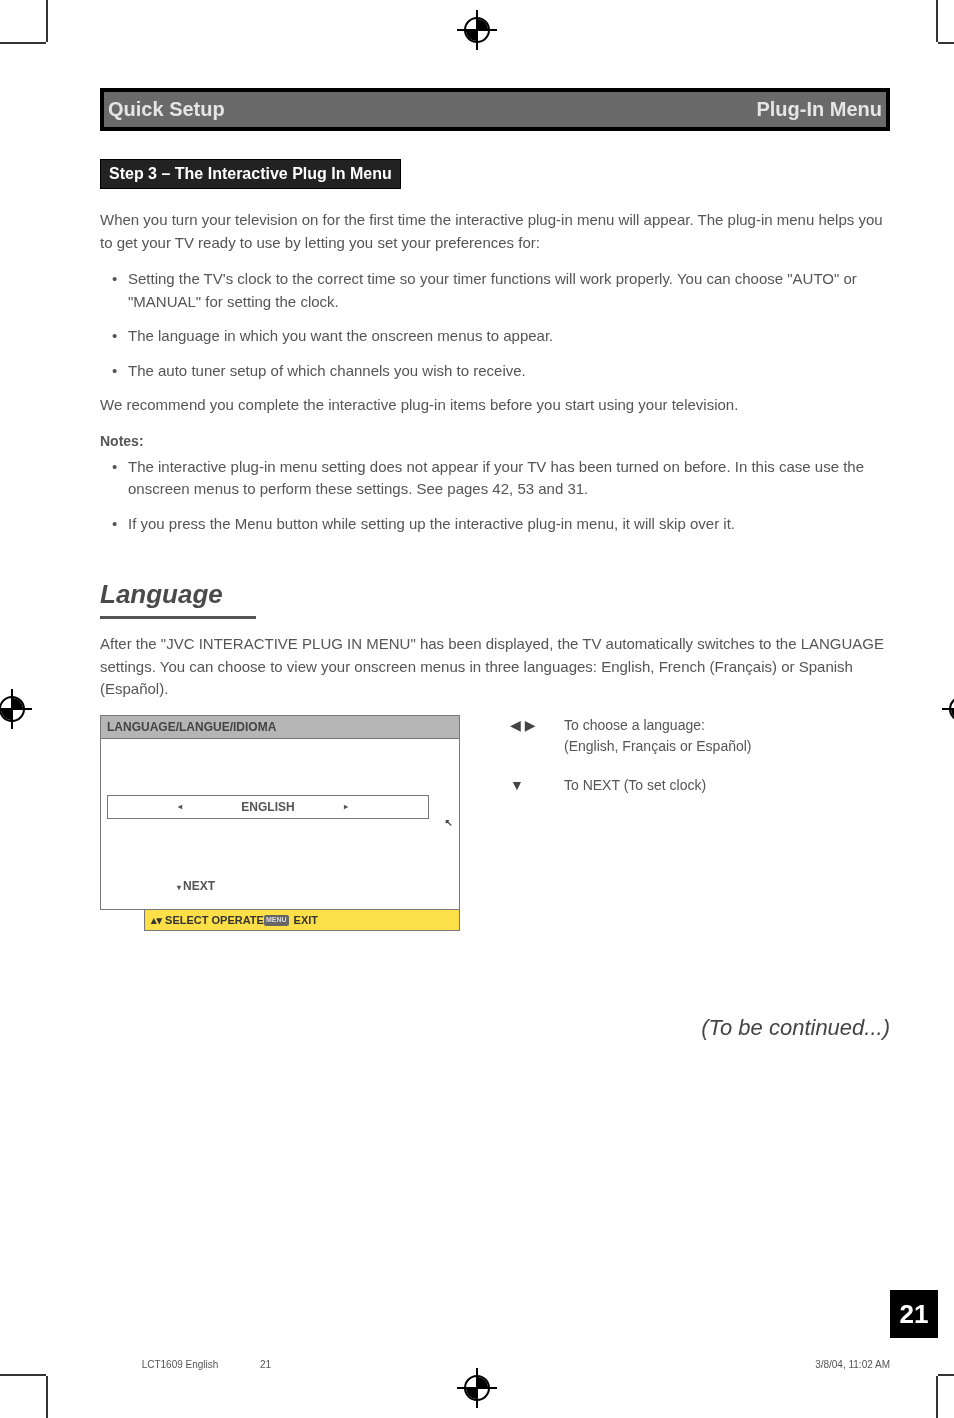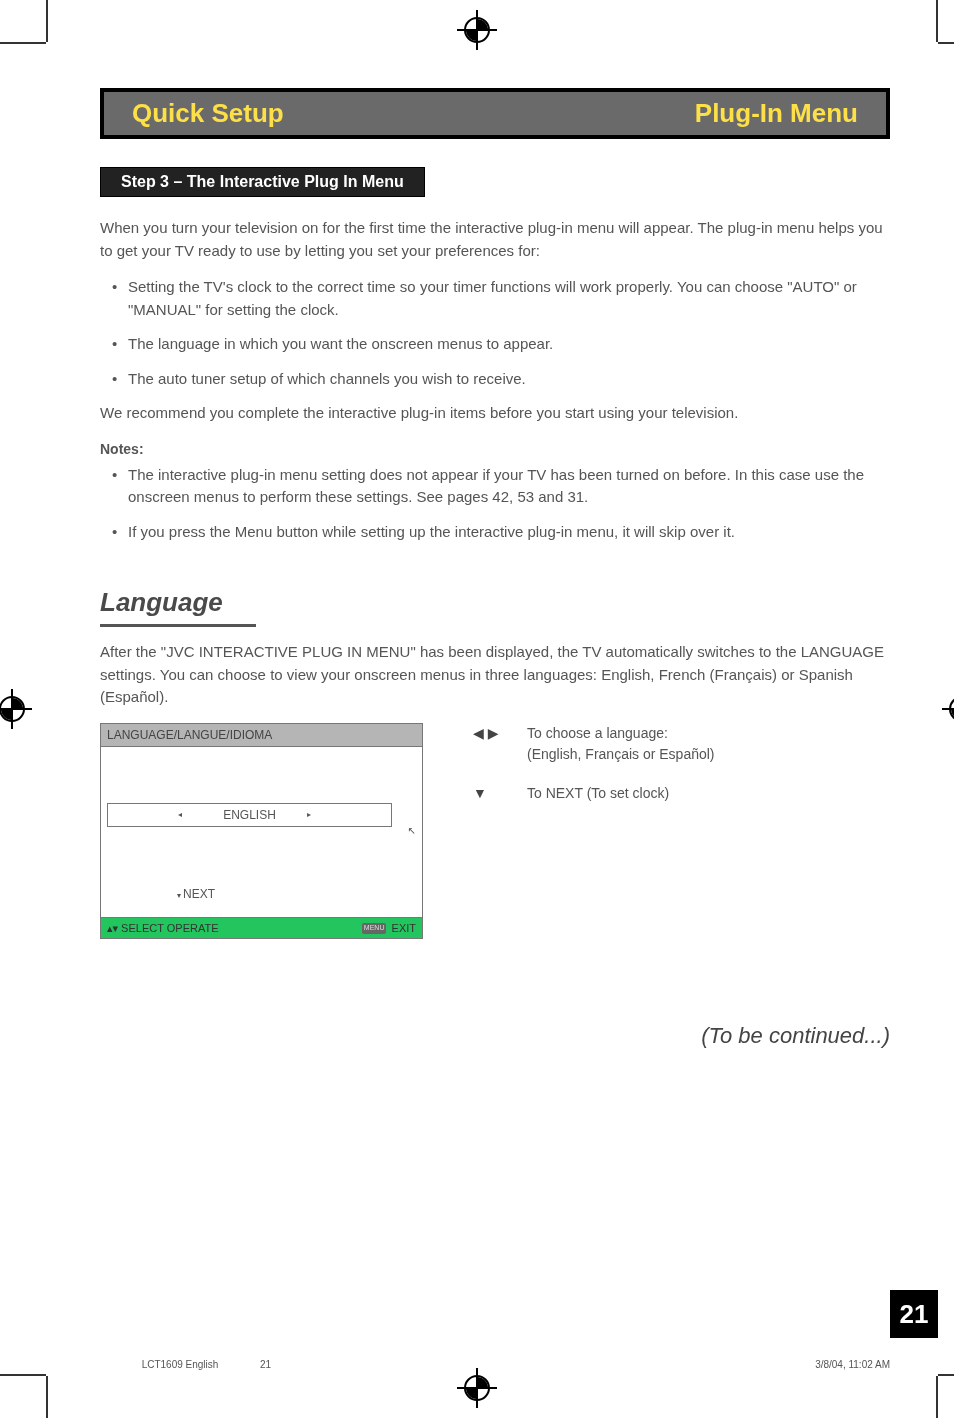--- a/index.html
+++ b/index.html
@@ -50,35 +50,35 @@
     .reg-right { right: -28px; top: 50%; transform: translateY(-50%); }
 
     .page {
       position: absolute;
       left: 100px;
       top: 88px;
       width: 790px;
     }
     .title-bar {
       background: #6a6a6a;
-      color: #fde047;
+      color: #e5e5e5;
       border: 4px solid #000;
-      padding: 6px 28px;
-      font-size: 26px;
+      padding: 6px 4px;
+      font-size: 20px;
       font-weight: bold;
       display: flex;
       justify-content: space-between;
       margin-bottom: 28px;
     }
     .step-bar {
       display: inline-block;
       background: #222;
       color: #fff;
       border: 1px solid #000;
-      padding: 5px 20px;
+      padding: 5px 8px;
       font-weight: bold;
       font-size: 16px;
       margin-bottom: 14px;
     }
     .body {
       font-size: 15px;
       line-height: 1.5;
       color: #555;
     }
     .body p { margin: 6px 0 14px; }
@@ -102,21 +102,22 @@
       margin-bottom: 14px;
     }
 
     .two-col {
       display: flex;
       gap: 50px;
       align-items: flex-start;
       margin-top: 10px;
     }
     .osd {
-      width: 323px;
+      width: 360px;
+      font-weight: bold;
     }
     .osd-header {
       background: #b5b5b5;
       border: 1px solid #777;
       padding: 2px 6px;
       font-size: 12px;
       color: #444;
     }
     .osd-body {
       border: 1px solid #777;
@@ -149,28 +150,28 @@
     }
     .osd-next::before { content: "▾"; font-size: 8px; margin-right: 2px;}
     .osd-corner-arrow {
       position: absolute;
       right: 6px;
       top: 76px;
       font-size: 10px;
       color: #444;
     }
     .osd-footer {
-      background: #22c55e;
+      background: #fde047;
       border: 1px solid #777;
       border-top: none;
       padding: 2px 6px;
       font-size: 11px;
       color: #333;
       display: flex;
-      justify-content: space-between;
+      margin-left: 44px;
     }
     .osd-footer .ml {
       background: #666;
       color: #ddd;
       font-size: 7px;
       padding: 0 2px;
       border-radius: 2px;
       display: inline-block;
       vertical-align: middle;
       margin-right: 2px;

